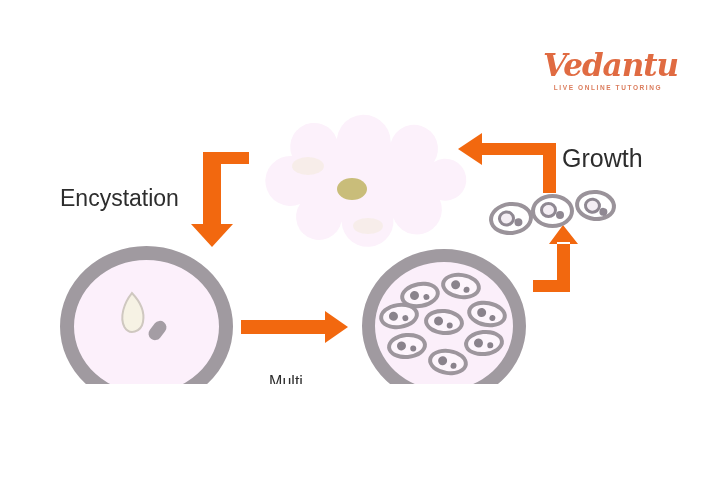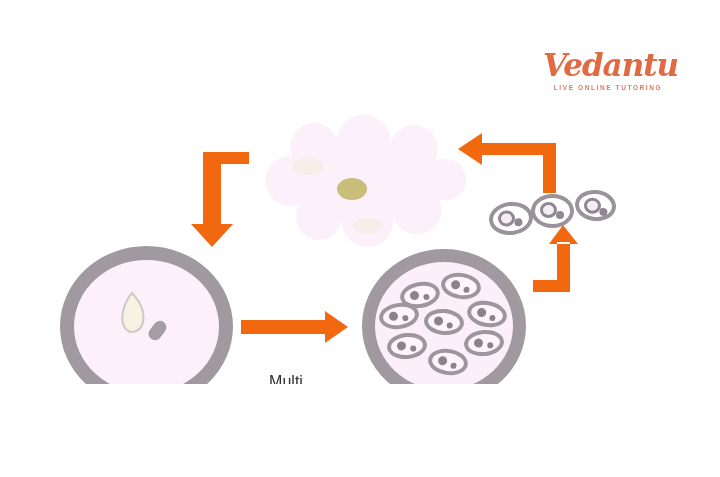--- a/index.html
+++ b/index.html
@@ -141,22 +141,24 @@
   </div>
   <div class="chain-cell" style="left:531px;top:194px;width:35px;height:26px;">
     <span class="ring-lg"></span>
     <span class="chain-dot"></span>
   </div>
   <div class="chain-cell" style="left:575px;top:190px;width:33px;height:23px;transform:rotate(6deg);">
     <span class="ring-lg"></span>
     <span class="chain-dot"></span>
   </div>
 
+  <div class="abs label label-encystation">Encystation</div>
 
   <div class="abs label-multifission">
     <div>Multi</div>
   </div>
 
   <div class="abs label-bursts">
   </div>
 
+  <div class="abs label label-growth">Growth</div>
 
 </div>
 
 </body></html>

